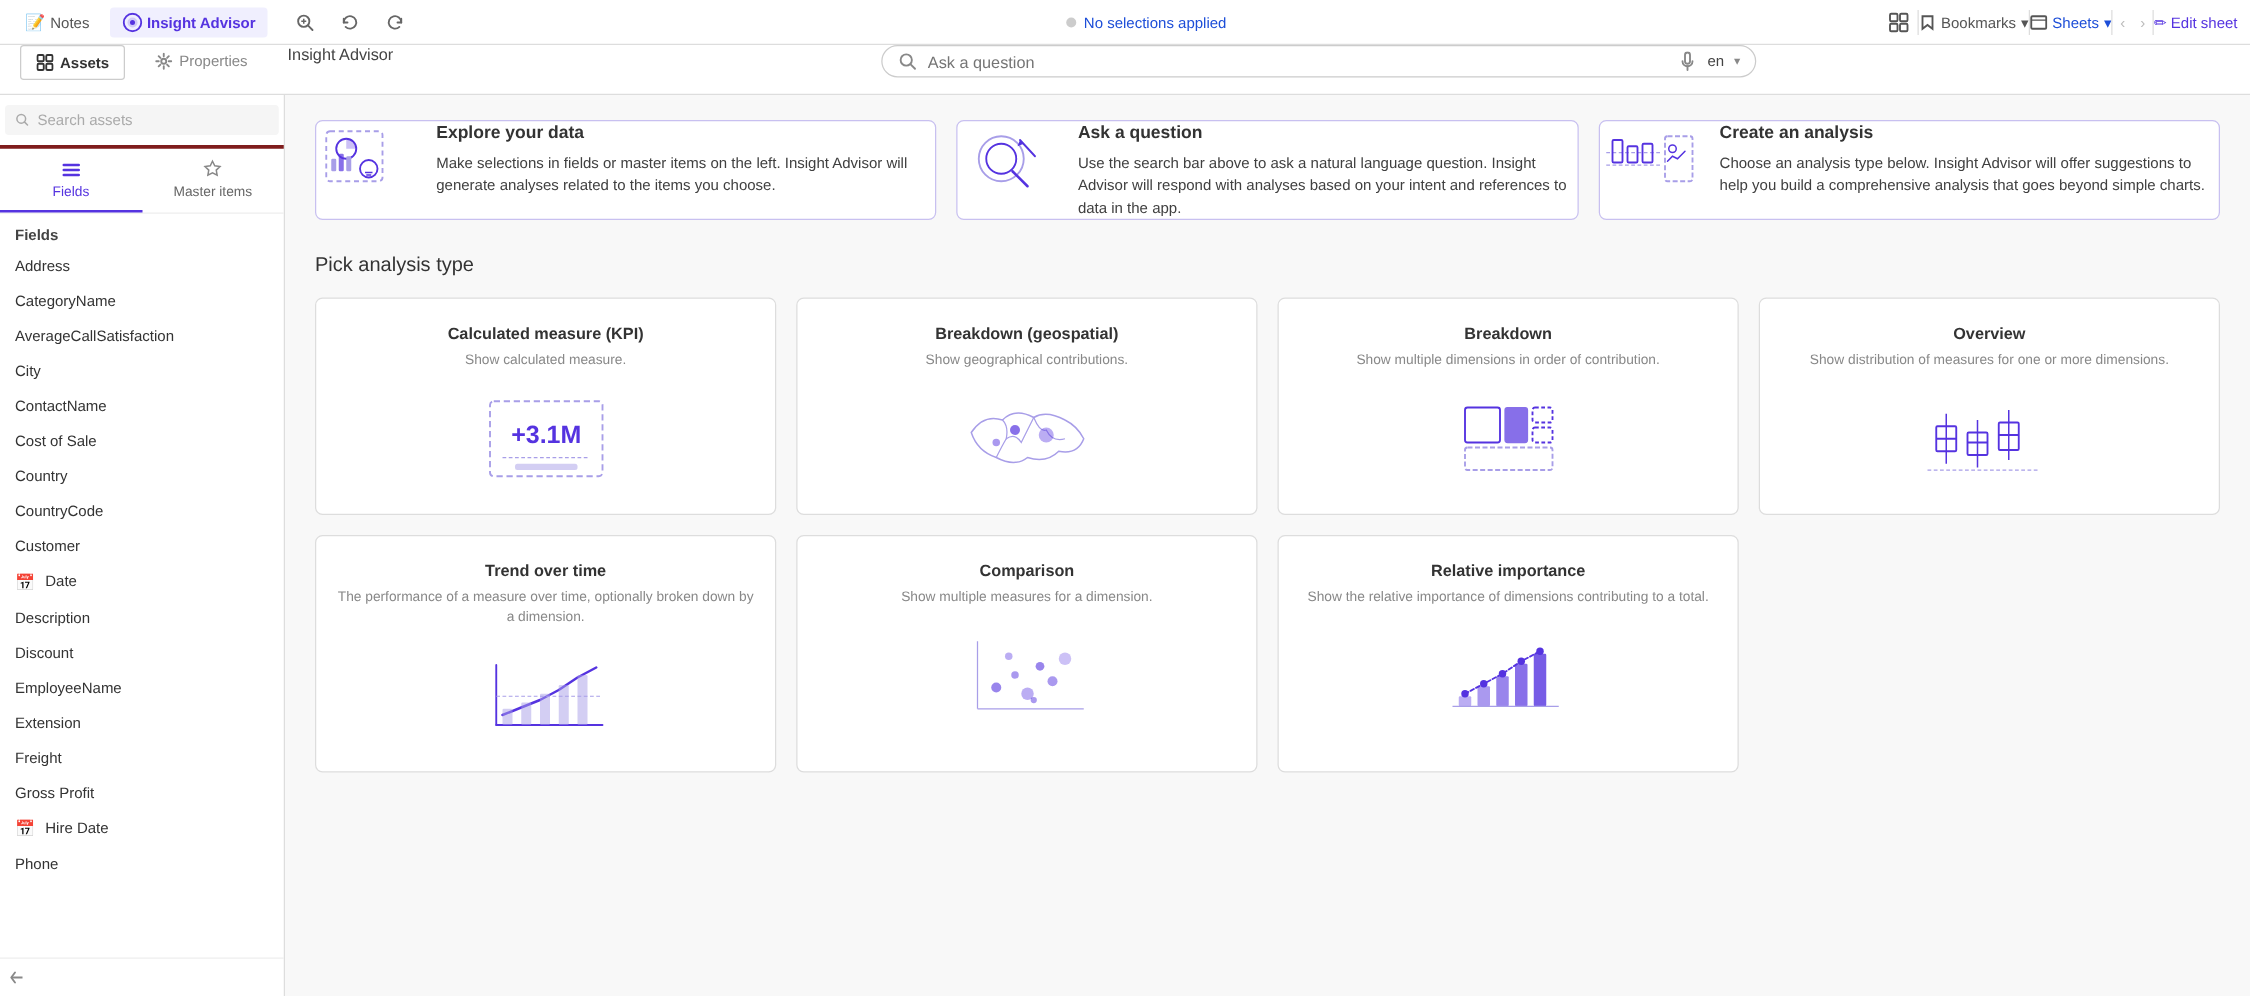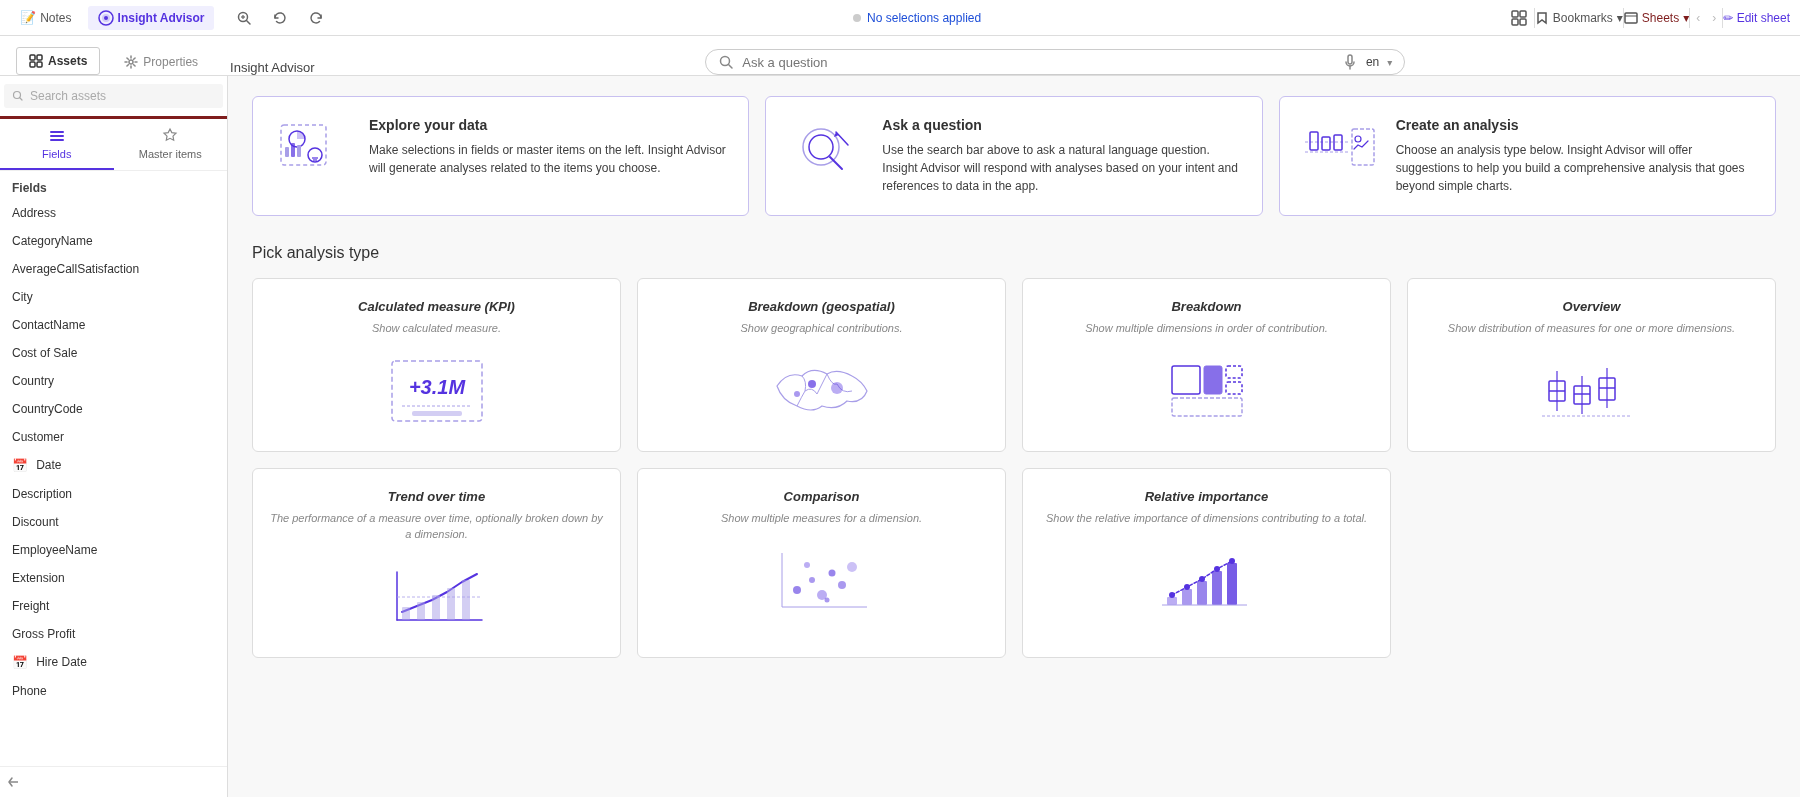--- a/index.html
+++ b/index.html
@@ -16,30 +16,30 @@
       gap: 8px;
     }
     .top-bar-left { display: flex; align-items: center; gap: 6px; flex: 0 0 auto; }
     .tab-item { display: flex; align-items: center; gap: 4px; padding: 4px 10px; font-size: 12px; cursor: pointer; color: #555; border-radius: 3px; }
     .tab-item.active { background: #f0effe; color: #5533e0; font-weight: 600; }
     .tab-item .tab-icon { font-size: 13px; }
     .top-bar-center { flex: 1; display: flex; align-items: center; justify-content: center; font-size: 12px; color: #1d4ed8; gap: 6px; }
     .top-bar-icons { display: flex; align-items: center; gap: 0; margin-left: auto; }
     .icon-btn { background: none; border: none; cursor: pointer; color: #555; font-size: 14px; padding: 2px 6px; display: flex; align-items: center; gap: 3px; font-size: 12px; }
     .bookmarks-btn { display: flex; align-items: center; gap: 4px; color: #555; font-size: 12px; cursor: pointer; border: none; background: none; }
-    .sheets-btn { display: flex; align-items: center; gap: 4px; color: #7f1d1d; font-size: 12px; cursor: pointer; border: none; background: none; }
+    .sheets-btn { display: flex; align-items: center; gap: 4px; color: #1d4ed8; font-size: 12px; cursor: pointer; border: none; background: none; }
     .edit-sheet-btn { color: #5533e0; font-size: 12px; cursor: pointer; border: none; background: none; }
 
     
     .second-bar {
       height: 40px;
       background: #fff;
       border-bottom: 1px solid #ddd;
       display: flex;
-      align-items: flex-end;
+      align-items: flex-start;
       padding: 0 16px;
       gap: 12px;
     }
     .assets-tab { display: flex; align-items: center; gap: 5px; font-size: 12px; font-weight: 600; color: #333; padding: 6px 12px; border: 1px solid #ccc; border-radius: 3px; cursor: pointer; }
     .properties-tab { display: flex; align-items: center; gap: 5px; font-size: 12px; color: #888; padding: 6px 12px; cursor: pointer; }
     .insight-label { font-size: 13px; color: #444; margin-left: 8px; }
     .search-bar {
       flex: 1;
       display: flex;
       align-items: center;
@@ -122,34 +122,33 @@
     
     .main-content { flex: 1; overflow-y: auto; padding: 20px 24px; background: #f8f8f8; }
 
     
     .explore-cards { display: flex; gap: 16px; margin-bottom: 28px; }
     .explore-card {
       flex: 1;
       background: #fff;
       border: 1.5px solid #c8c0f0;
       border-radius: 6px;
-      padding: 20px;
       display: flex;
       align-items: flex-start;
       gap: 16px;
     }
     .explore-card-icon { flex-shrink: 0; width: 80px; height: 60px; }
     .explore-card-text h3 { font-size: 14px; font-weight: 600; color: #333; margin-bottom: 8px; }
     .explore-card-text p { font-size: 12px; color: #404040; line-height: 1.5; }
 
     
     .section-title { font-size: 16px; font-weight: 500; color: #333; margin-bottom: 16px; }
 
     
-    .analysis-grid { display: grid; grid-template-columns: repeat(4, 1fr); gap: 16px; font-style: italic; }
+    .analysis-grid { display: grid; grid-template-columns: repeat(4, 1fr); gap: 16px; }
     .analysis-card {
       background: #fff;
       border: 1px solid #ddd;
       border-radius: 6px;
       padding: 20px 16px;
       display: flex;
       flex-direction: column;
       align-items: center;
       gap: 6px;
     }

